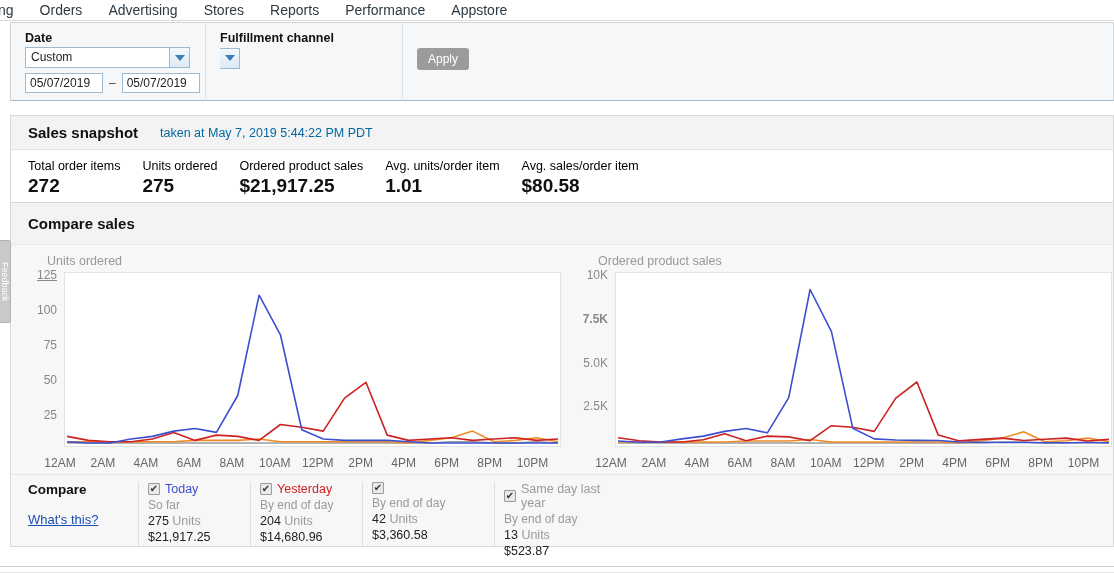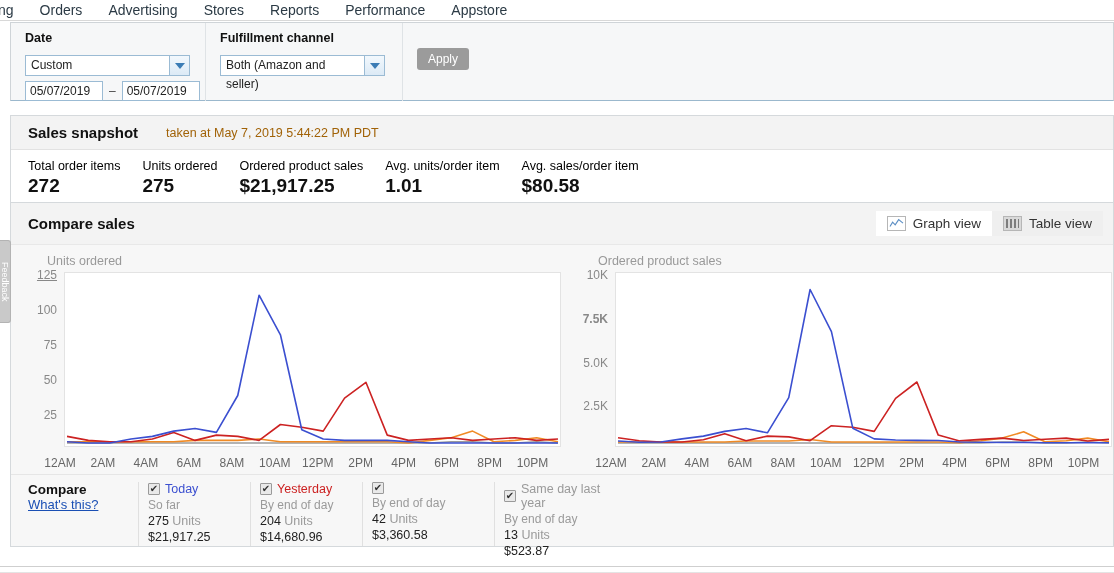--- a/index.html
+++ b/index.html
@@ -35,21 +35,21 @@
     border-left:1px solid #cfd4d8;
     border-right:1px solid #cfd4d8;
     display:flex;
   }
   .filtercell {
     padding:8px 12px 0 14px;
     border-right:1px solid #dfe3e6;
     height:78px;
   }
   .filtercell.last { border-right:none; padding-top:25px; padding-left:14px; }
-  .filter-label { font-size:12.5px; font-weight:bold; color:#111; margin-bottom:10px; }
+  .filter-label { font-size:12.5px; font-weight:bold; color:#111; margin-bottom:2px; }
 
   .selectwrap { position:relative; display:inline-flex; height:21px; }
   .selectbox {
     height:21px; border:1px solid #9bbbd4; background:#fff;
     font-size:12px; color:#222; line-height:19px; padding:0 5px;
     display:inline-block;
   }
   .selectarrow {
     width:20px; height:21px; border:1px solid #9bbbd4; border-left:none;
     background:linear-gradient(#f2f8fd,#dceaf6);
@@ -76,21 +76,21 @@
   .panel {
     position:absolute; left:10px; width:1104px;
     border:1px solid #d5d9dc; background:#fff;
   }
   .snapshot { top:115px; height:90px; }
   .snap-head {
     height:34px; background:#f3f3f3; border-bottom:1px solid #e2e2e2;
     display:flex; align-items:center; padding-left:17px;gap:12px;
   }
   .snap-head .t1 { font-size:15px; font-weight:bold; color:#111; }
-  .snap-head .t2 { font-size:12.5px; color:#a16207; margin-left:16px; }
+  .snap-head .t2 { font-size:12.5px; color:#0369a1; margin-left:10px; }
   .snap-body { display:flex; padding:9px 0 0 17px; }
   .metric { margin-right:22px; }
   .metric .m-label { font-size:12.5px; color:#000000; }
   .metric .m-val { font-size:19px; font-weight:bold; color:#111; margin-top:2px; }
 
   
   .compare { top:202px; height:345px; }
   .cmp-head {
     height:42px; background:#f3f3f3; border-bottom:1px solid #e8e8e8;
     display:flex; align-items:center; justify-content:space-between;
@@ -139,21 +139,21 @@
     top:4px; white-space:nowrap;
   }
 
   
   .legend {
     display:flex; border-top:1px solid #e6e6e6; background:#f7f7f7;
     height:72px; padding-left:17px; padding-top:7px;
   }
   .leg-first { width:110px; }
   .leg-first .lf1 { font-size:13.5px; font-weight:bold; color:#111; }
-  .leg-first .lf2 { font-size:13px; color:#1a4fb4; text-decoration:underline; margin-top:0; cursor:pointer;}
+  .leg-first .lf2 { font-size:13px; color:#1a4fb4; text-decoration:underline; margin-top:15px; cursor:pointer;}
   .legitem {
     width:112px; border-left:1px solid #e0e0e0; padding-left:9px; padding-right:4px;
   }
   .legrow1 { display:flex; align-items:center; gap:5px; }
   .cbox {
     width:12px; height:12px; border:1px solid #9a9a9a; background:#e9e9e9;
     display:inline-flex; align-items:center; justify-content:center;
     border-radius:1px; flex:none;
   }
   .cbox span { color:#333; font-size:10px; line-height:10px; }
@@ -204,21 +204,20 @@
       <div class="daterow">
         <input class="dateinput" value="05/07/2019" style="">
         <span class="dash">–</span>
         <input class="dateinput" value="05/07/2019" style="">
       </div>
     </div>
 
     <div class="filtercell" style="width:197px">
       <div class="filter-label">Fulfillment channel</div>
       <div class="selectwrap">
-        <div class="selectbox" style="width:145px">Both (Amazon and seller)</div>
         <div class="selectarrow">
             <i></i>
           </div>
       </div>
     </div>
 
     <div class="filtercell last">
       <button class="applybtn">Apply</button>
     </div>
   </div>
@@ -248,34 +247,20 @@
       <div class="metric">
         <div class="m-label">Avg. sales/order item</div>
         <div class="m-val">$80.58</div>
       </div>
     </div>
   </div>
 
   <div class="panel compare">
     <div class="cmp-head">
       <span class="cmp-title">Compare sales</span>
-      <span class="viewtoggle">
-        <button class="vbtn active">
-          <span class="ic-graph">
-            <svg viewBox="0 0 19 15" style="width:100%;height:100%">
-              <polyline points="2,11 5,6 8,9 12,3 17,7" fill="none" stroke="#5b8ec4" stroke-width="1.3"></polyline>
-            </svg>
-          </span>
-          <span>Graph view</span>
-        </button>
-        <button class="vbtn">
-          <span class="ic-table"></span>
-          <span>Table view</span>
-        </button>
-      </span>
     </div>
 
     <div class="charts">
       <div class="chartbox">
         <div class="chart-title">Units ordered</div>
         <div class="plot-wrap">
           <div class="ylabels" id="yl0">
               <div class="ylab" style="top: 143px;">25</div>
               <div class="ylab" style="top: 108px;">50</div>
               <div class="ylab" style="top: 73px;">75</div>

